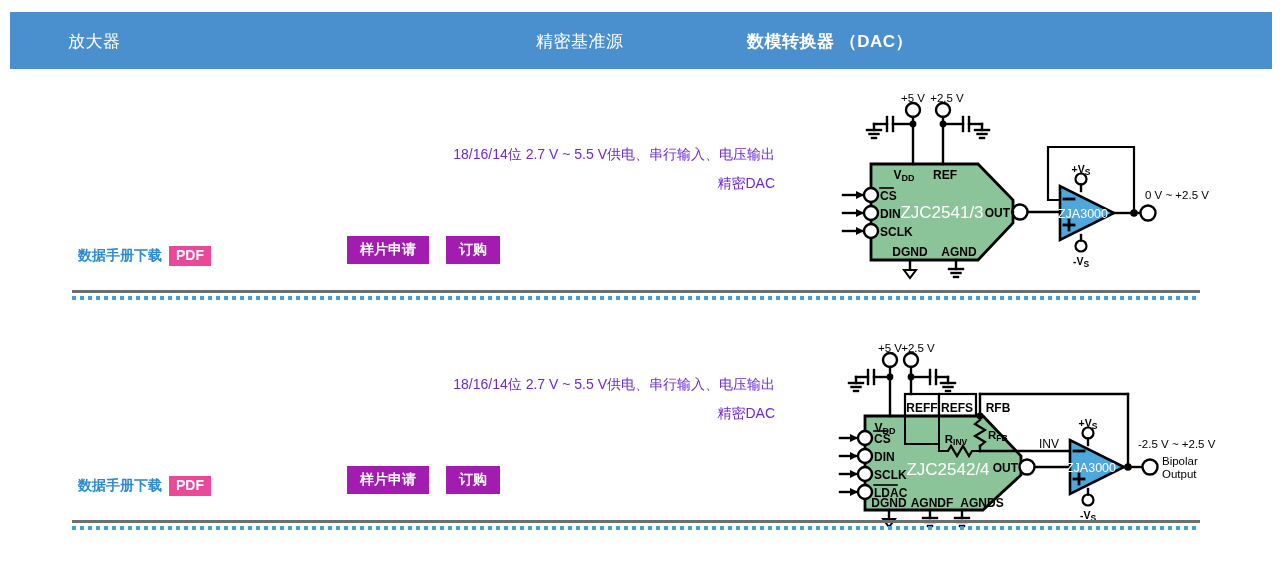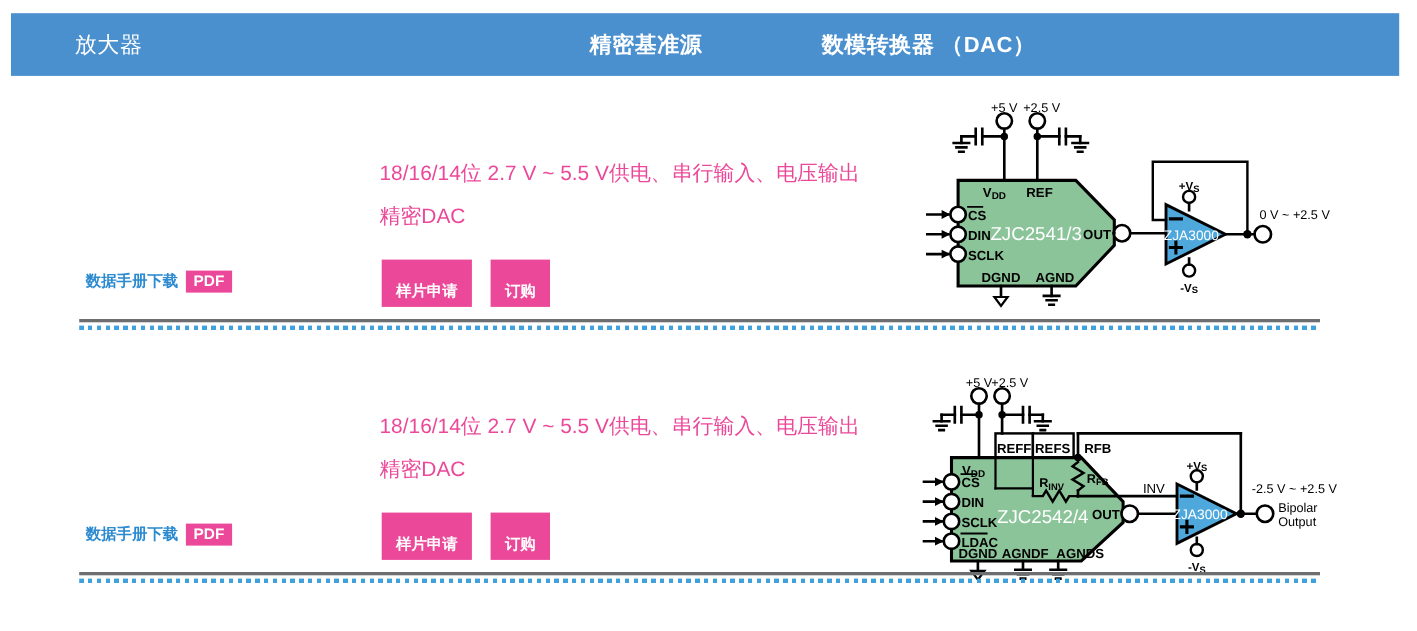--- a/index.html
+++ b/index.html
@@ -7,28 +7,28 @@
     width:1288px;height:574px;background:#ffffff;
     font-family:"Liberation Sans","DejaVu Sans",sans-serif;
     overflow:hidden;position:relative;
   }
   
   .navbar{
     position:absolute;left:10px;top:12px;width:1262px;height:57px;
     background:#4a8fce;display:flex;align-items:center;
   }
   .nav-item{
-    color:#ffffff;font-size:20px;white-space:nowrap;
+    color:#ffffff;font-size:17px;white-space:nowrap;
     position:absolute;top:50%;transform:translateY(-50%);
     cursor:pointer;letter-spacing:.5px;
   }
   .nav-item.active{font-weight:bold;}
   .n0{left:58px;}
   .n1{left:232px;}
-  .n2{left:526px;font-weight:bold;}
+  .n2{left:526px;}
   .n3{left:737px;}
   .n4{left:1008px;}
 
   
   .row{position:absolute;left:0;width:1288px;}
   .row1{top:100px;height:185px;}
   .row2{top:330px;height:185px;}
 
   .pn-block{position:absolute;left:78px;top:22px;}
   .pn{
@@ -39,28 +39,28 @@
   .dl-text{
     color:#2b8ad0;font-size:14px;font-weight:bold;margin-right:7px;cursor:pointer;
   }
   .pdf-badge{
     background:#ec4899;color:#ffffff;font-size:14px;font-weight:bold;
     padding:2px 7px 3px 7px;line-height:1.1;cursor:pointer;
   }
 
   .desc{
     position:absolute;left:345px;top:40px;width:430px;
-    color:#ec4899;font-size:19px;line-height:2.05;
+    color:#6d28d9;font-size:14px;line-height:2.05;text-align:right;
   }
   .desc div{white-space:nowrap;}
 
   .btn-row{position:absolute;left:347px;top:136px;display:flex;}
   .btn{
-    background:#ec4899;color:#ffffff;font-size:14px;font-weight:bold;
-    padding:20px 13px 6px 13px;margin-right:17px;cursor:pointer;line-height:1.2;
+    background:#a21caf;color:#ffffff;font-size:14px;font-weight:bold;
+    padding:5px 13px 6px 13px;margin-right:17px;cursor:pointer;line-height:1.2;
   }
 
   .circuit{position:absolute;}
   .circuit.c1{left:838px;top:-12px;}
   .circuit.c2{left:838px;top:8px;}
 
   
   .sep{position:absolute;left:72px;width:1128px;}
   .sep .gray{height:3px;background:#6d6e70;}
   .sep .dots{

